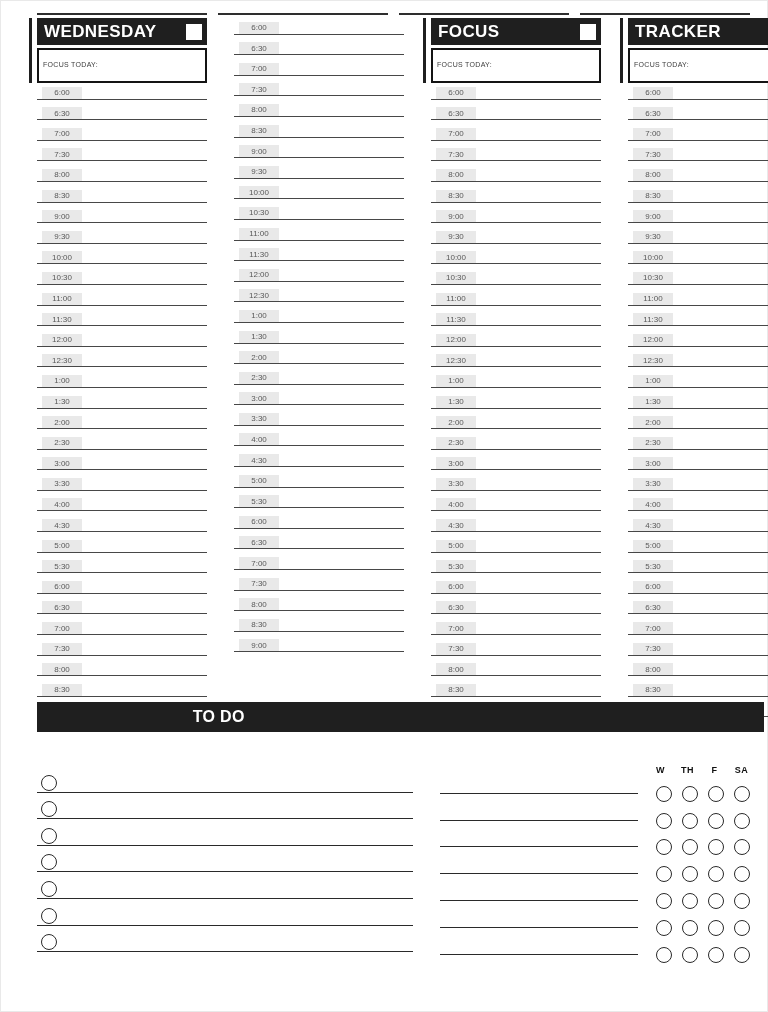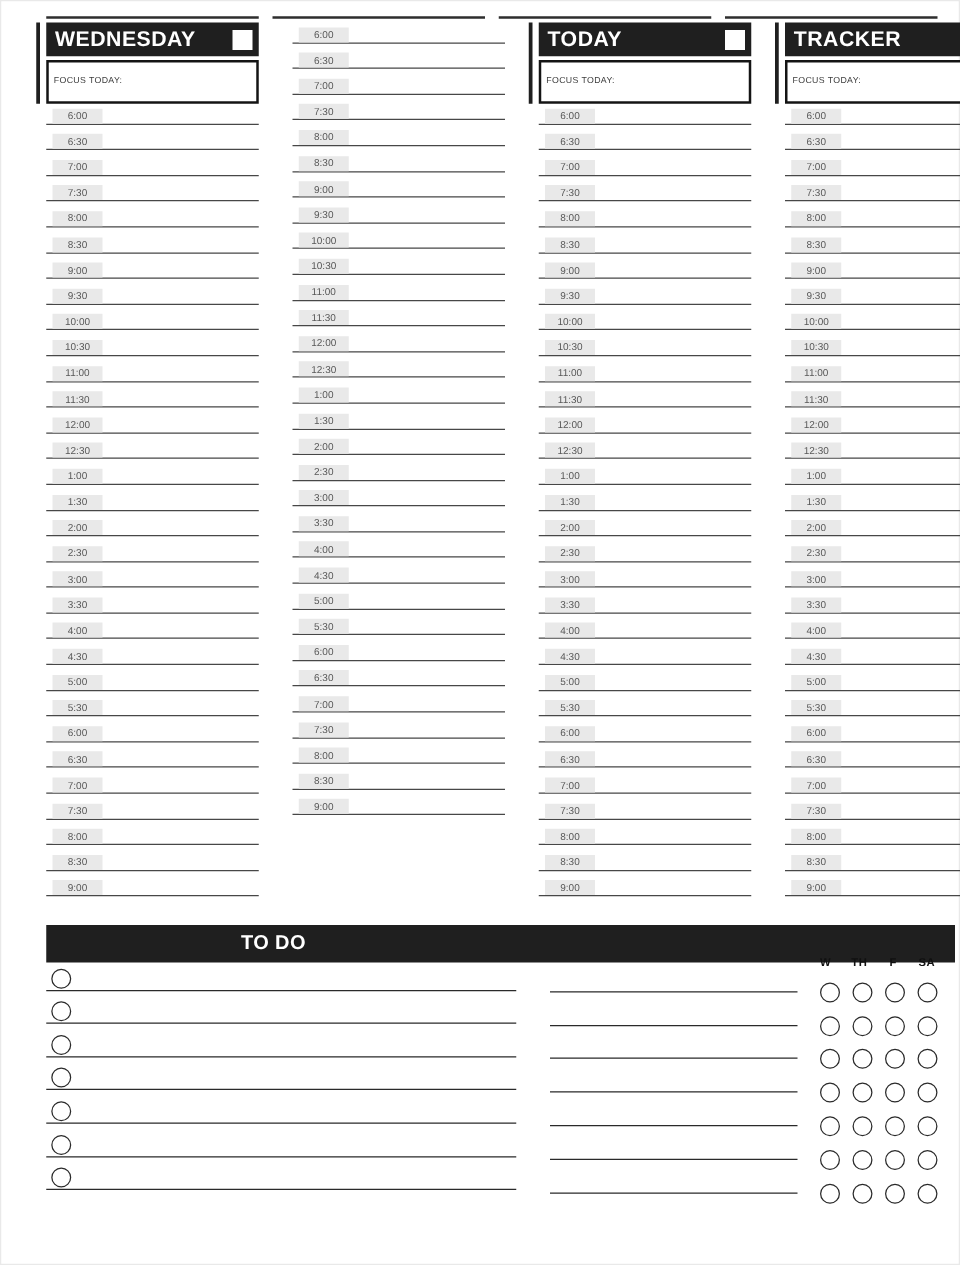--- a/index.html
+++ b/index.html
@@ -21,21 +21,21 @@
   .focus-box{margin-top:3px;height:35px;box-sizing:border-box;border:2.5px solid #141414;
         padding:3px 0 0 4px;background:#fff;}
   .focus-label{font-size:7px;color:#3c3c3c;letter-spacing:.3px;}
   .time-rows{margin-top:-4px;text-align:center;}
   .time-row{height:20.6px;display:flex;align-items:flex-end;box-sizing:border-box;
         border-bottom:1.6px solid var(--line-dark,#474747);}
   .time-chip{width:40px;height:12px;margin-left:5px;background:var(--chip-gray,#e9e9e9);
         color:var(--time-text,#585858);font-size:8px;display:flex;align-items:center;
         justify-content:center;}
   
-  .section-bar{position:absolute;top:740px;left:37px;width:727px;height:30px;
+  .section-bar{position:absolute;top:702px;left:37px;width:727px;height:30px;
         background:var(--bar-black,#1f1f1f);display:flex;}
   .section-bar .cell{width:50%;display:flex;align-items:center;justify-content:center;
         color:#fff;font-weight:700;font-size:16px;letter-spacing:.3px;}
   .bottom{position:absolute;top:760px;left:37px;width:727px;height:210px;}
   .todo-list{position:absolute;left:0;top:0;width:376px;}
   .todo-row{position:relative;height:26.6px;box-sizing:border-box;
         border-bottom:1.4px solid var(--rule-black,#2a2a2a);}
   .todo-row:first-child{height:32.6px;}
   .todo-circle{position:absolute;left:4px;bottom:1px;width:14px;height:14px;
         border:1.6px solid var(--rule-black,#2a2a2a);border-radius:50%;background:#fff;}
@@ -259,21 +259,21 @@
             <span class="time-chip">8:30</span>
           </div>
           <div class="time-row">
             <span class="time-chip">9:00</span>
           </div>
         </div>
       </div>
       <div class="day-column">
         <div class="day-header">
           <div class="title-bar">
-            <span class="day-name">TODAY</span>
+            <span class="day-name">FOCUS</span>
             <div class="checkbox"></div>
           </div>
           <div class="focus-box"><span class="focus-label">FOCUS TODAY:</span></div>
         </div>
         <div class="time-rows">
           <div class="time-row">
             <span class="time-chip">6:00</span>
           </div>
           <div class="time-row">
             <span class="time-chip">6:30</span>

